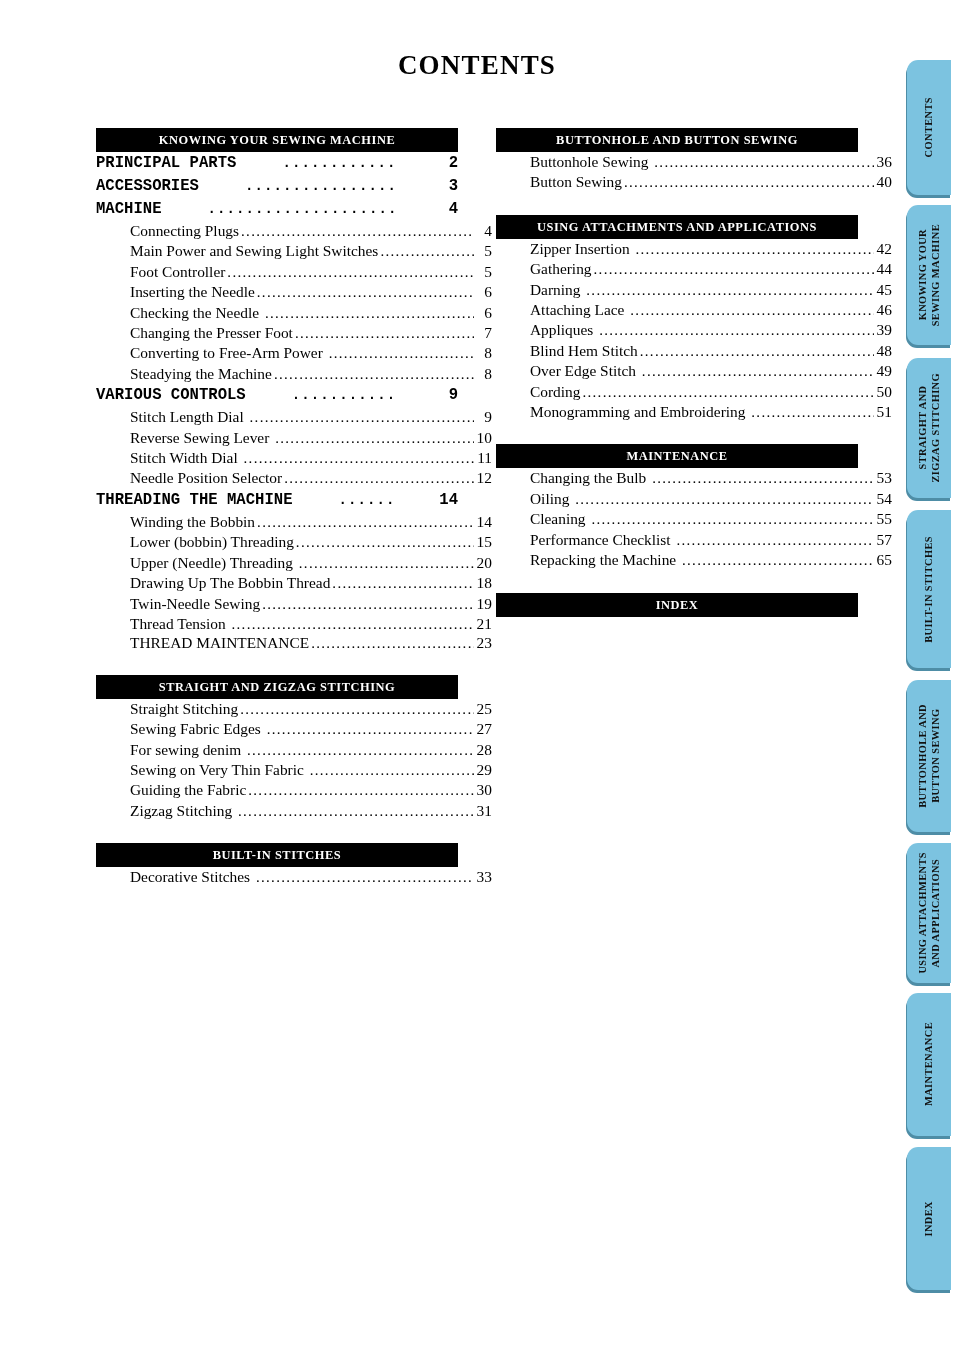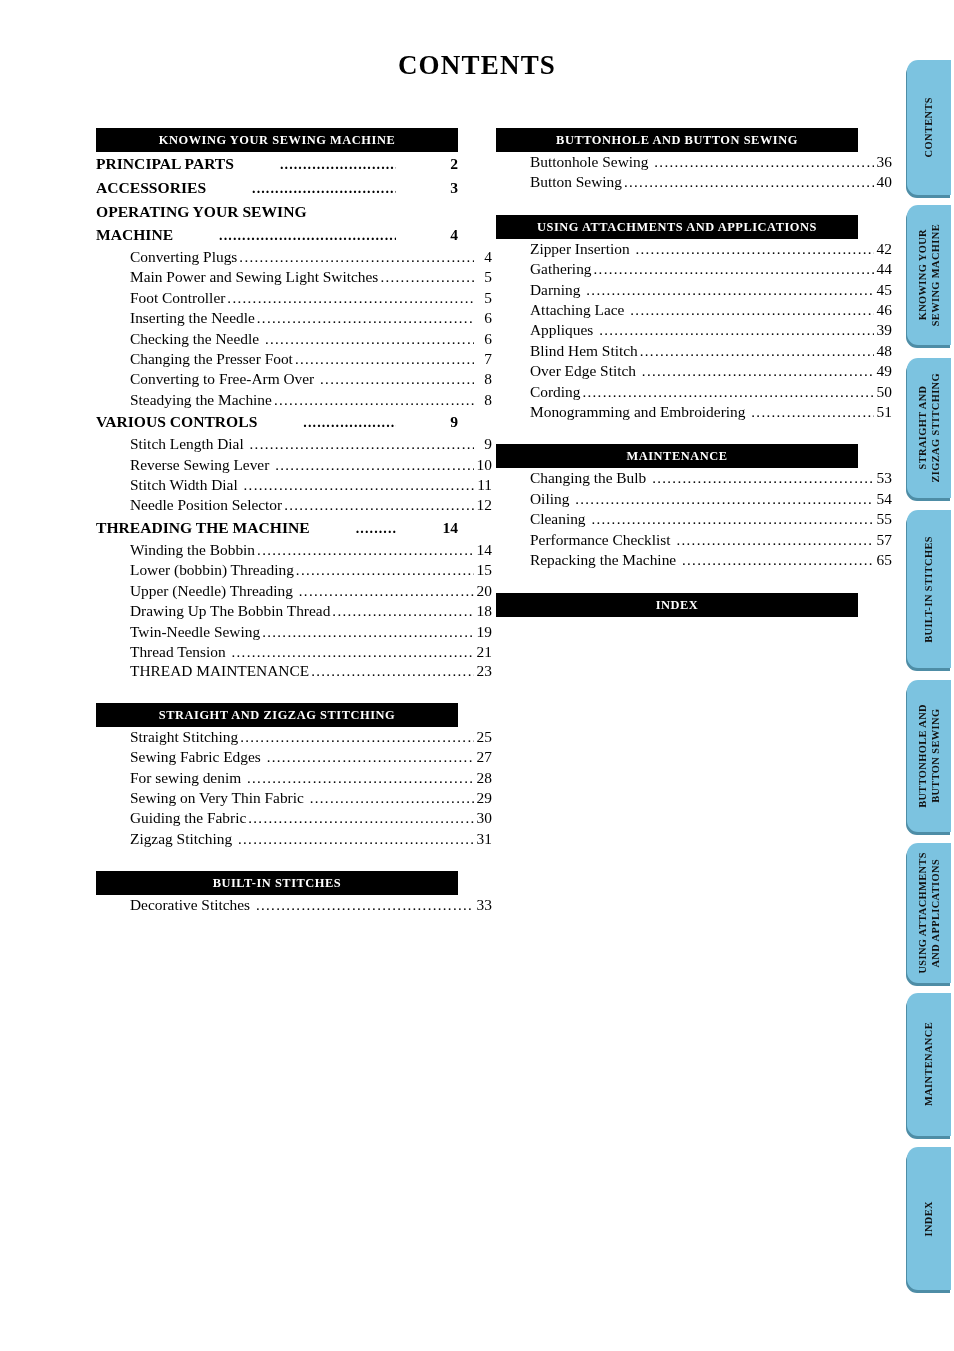--- a/index.html
+++ b/index.html
@@ -95,21 +95,21 @@
   }
   li.entry .pnum {
     flex: 0 0 auto;
     text-align: right;
     min-width: 17px;
     white-space: pre;
   }
 
   
   li.lvl1 {
-    font-family: Liberation Serif, serif;
+    font-family: Liberation Mono, monospace;
     font-weight: bold;
     font-size: 15.6px;
     line-height: 23px;
     padding-left: 0px;
     gap: 44px;
   }
   li.lvl1 .dots { letter-spacing: 1.1px; font-size: 14px; }
 
   
   li.lvl2 {
@@ -171,30 +171,27 @@
           <li class="entry lvl1">
             <span class="etitle">PRINCIPAL PARTS</span>
             <span class="dots">........................................................................................................................................................................................................</span>
             <span class="pnum">2</span>
           </li>
           <li class="entry lvl1">
             <span class="etitle">ACCESSORIES</span>
             <span class="dots">........................................................................................................................................................................................................</span>
             <span class="pnum">3</span>
           </li>
-          <li class="entry lvl1 cont">
-            <span class="etitle">OPERATING YOUR SEWING</span>
-          </li>
           <li class="entry lvl1">
             <span class="etitle">MACHINE</span>
             <span class="dots">........................................................................................................................................................................................................</span>
             <span class="pnum">4</span>
           </li>
           <li class="entry lvl2">
-            <span class="etitle">Converting Plugs</span>
+            <span class="etitle">Connecting Plugs</span>
             <span class="dots">........................................................................................................................................................................................................</span>
             <span class="pnum">4</span>
           </li>
           <li class="entry lvl2">
             <span class="etitle">Main Power and Sewing Light Switches</span>
             <span class="dots">........................................................................................................................................................................................................</span>
             <span class="pnum">5</span>
           </li>
           <li class="entry lvl2">
             <span class="etitle">Foot Controller</span>
@@ -210,21 +207,21 @@
             <span class="etitle">Checking the Needle </span>
             <span class="dots">........................................................................................................................................................................................................</span>
             <span class="pnum">6</span>
           </li>
           <li class="entry lvl2">
             <span class="etitle">Changing the Presser Foot</span>
             <span class="dots">........................................................................................................................................................................................................</span>
             <span class="pnum">7</span>
           </li>
           <li class="entry lvl2">
-            <span class="etitle">Converting to Free-Arm Over </span>
+            <span class="etitle">Converting to Free-Arm Power </span>
             <span class="dots">........................................................................................................................................................................................................</span>
             <span class="pnum">8</span>
           </li>
           <li class="entry lvl2">
             <span class="etitle">Steadying the Machine</span>
             <span class="dots">........................................................................................................................................................................................................</span>
             <span class="pnum">8</span>
           </li>
           <li class="entry lvl1">
             <span class="etitle">VARIOUS CONTROLS</span>

